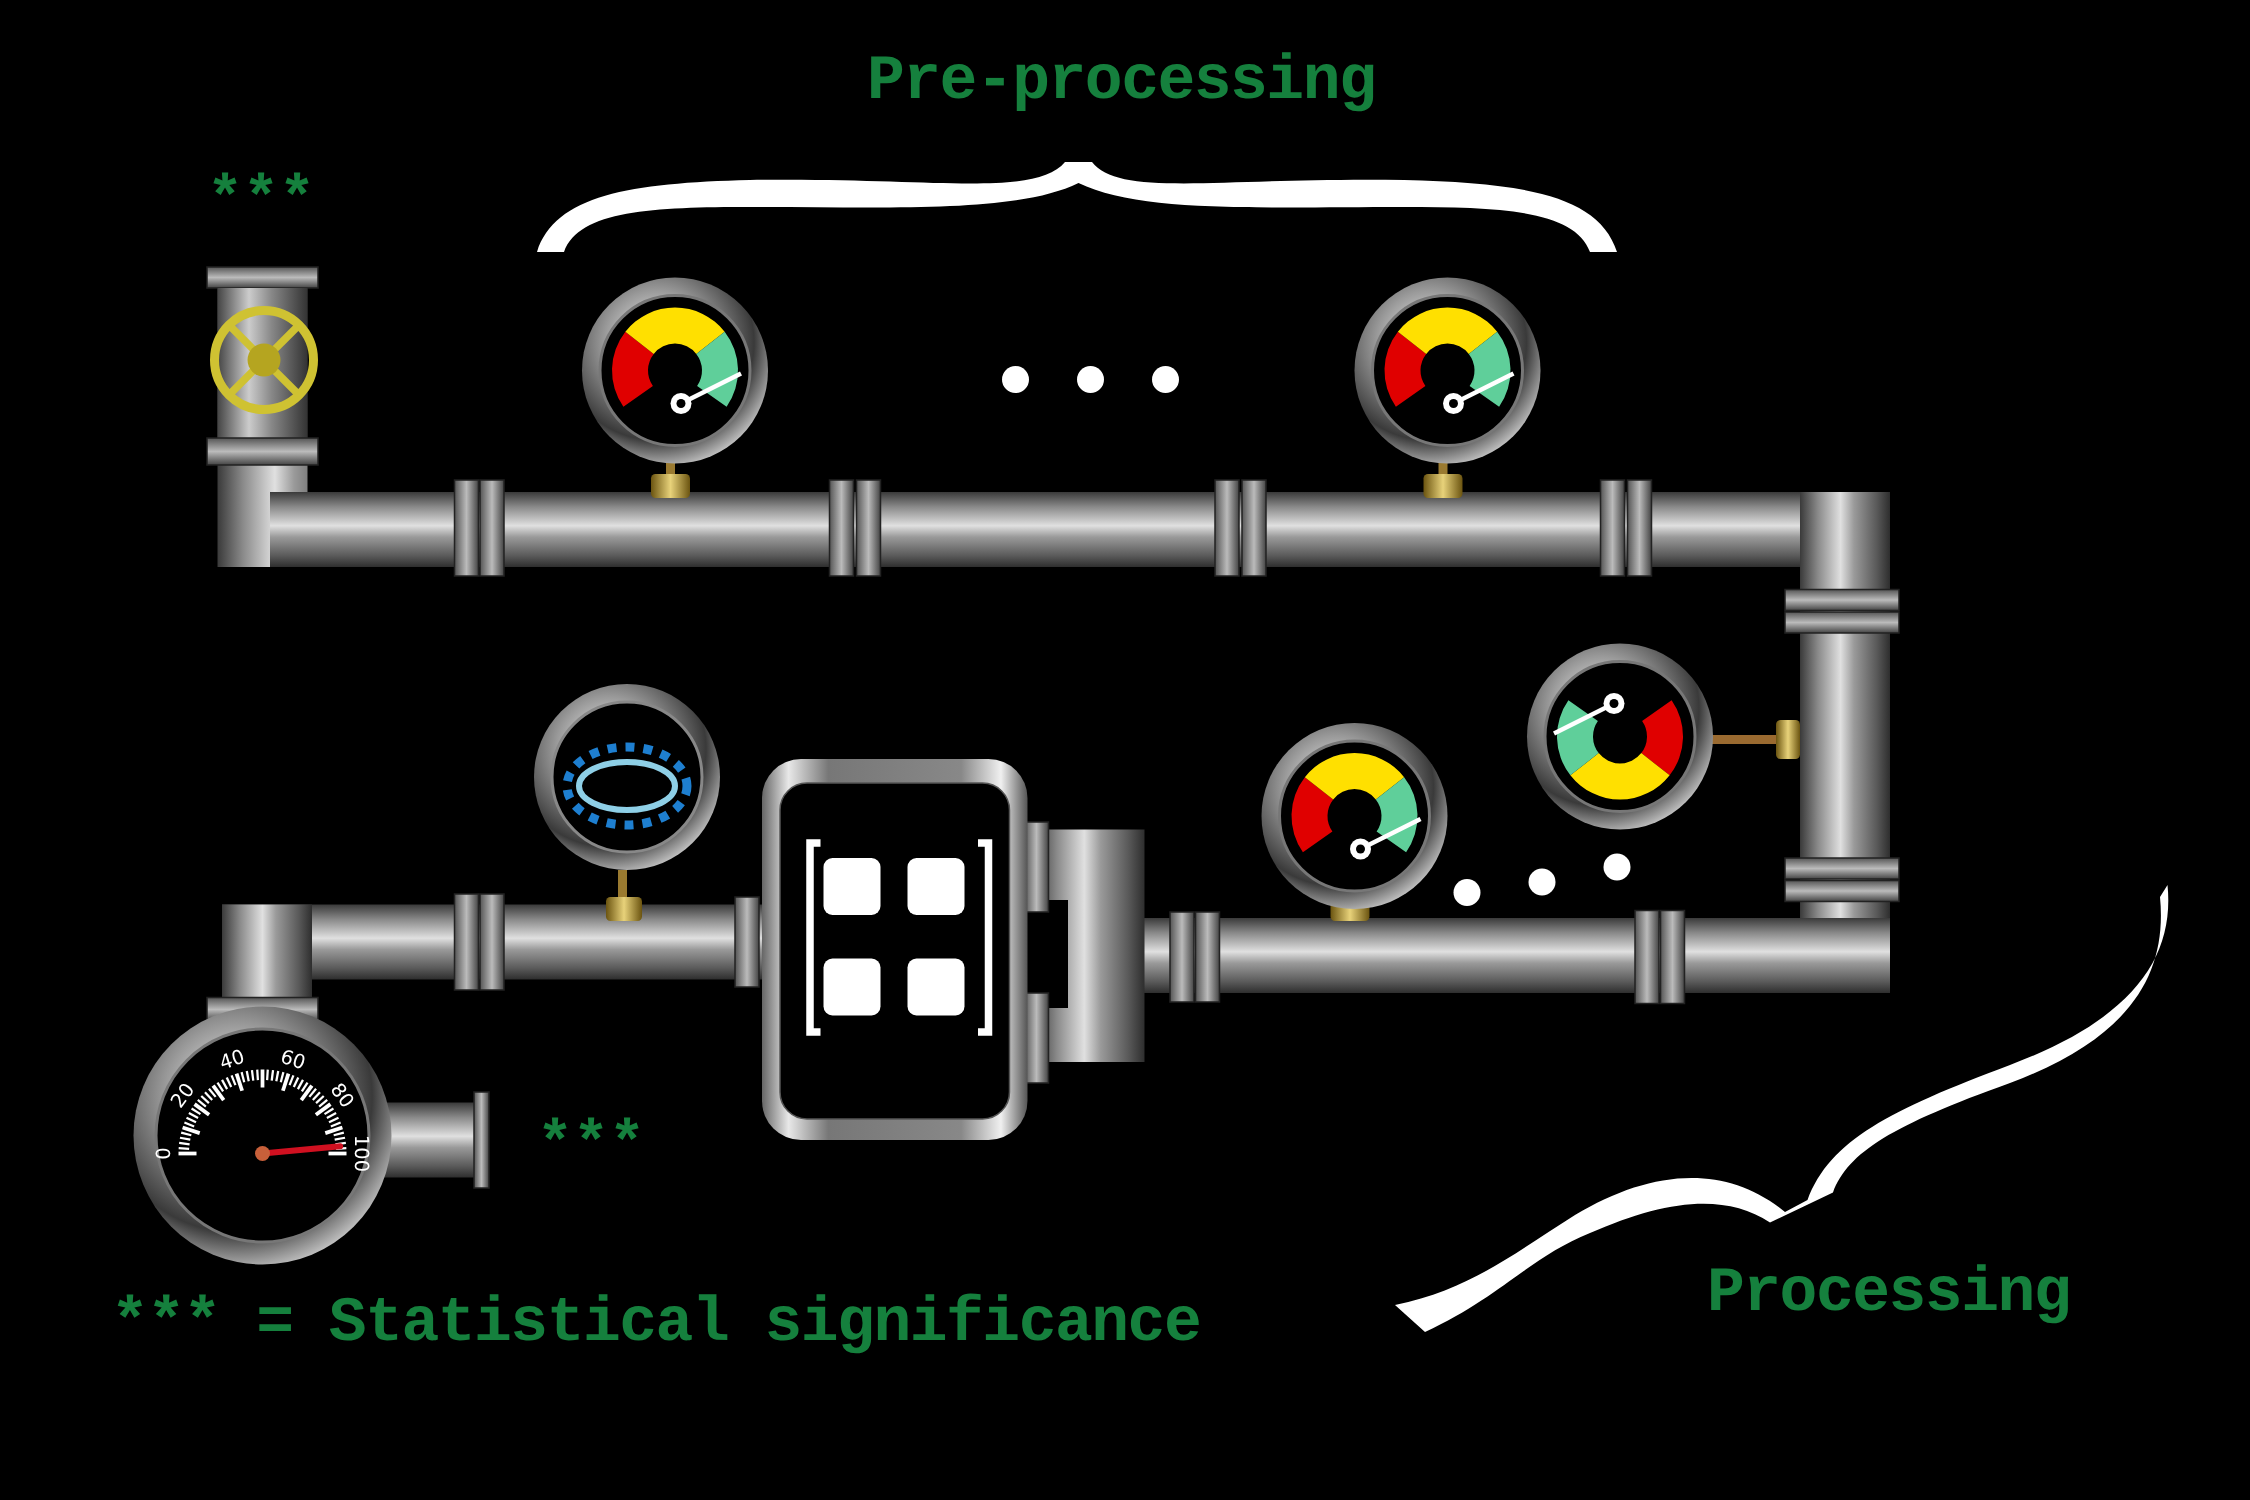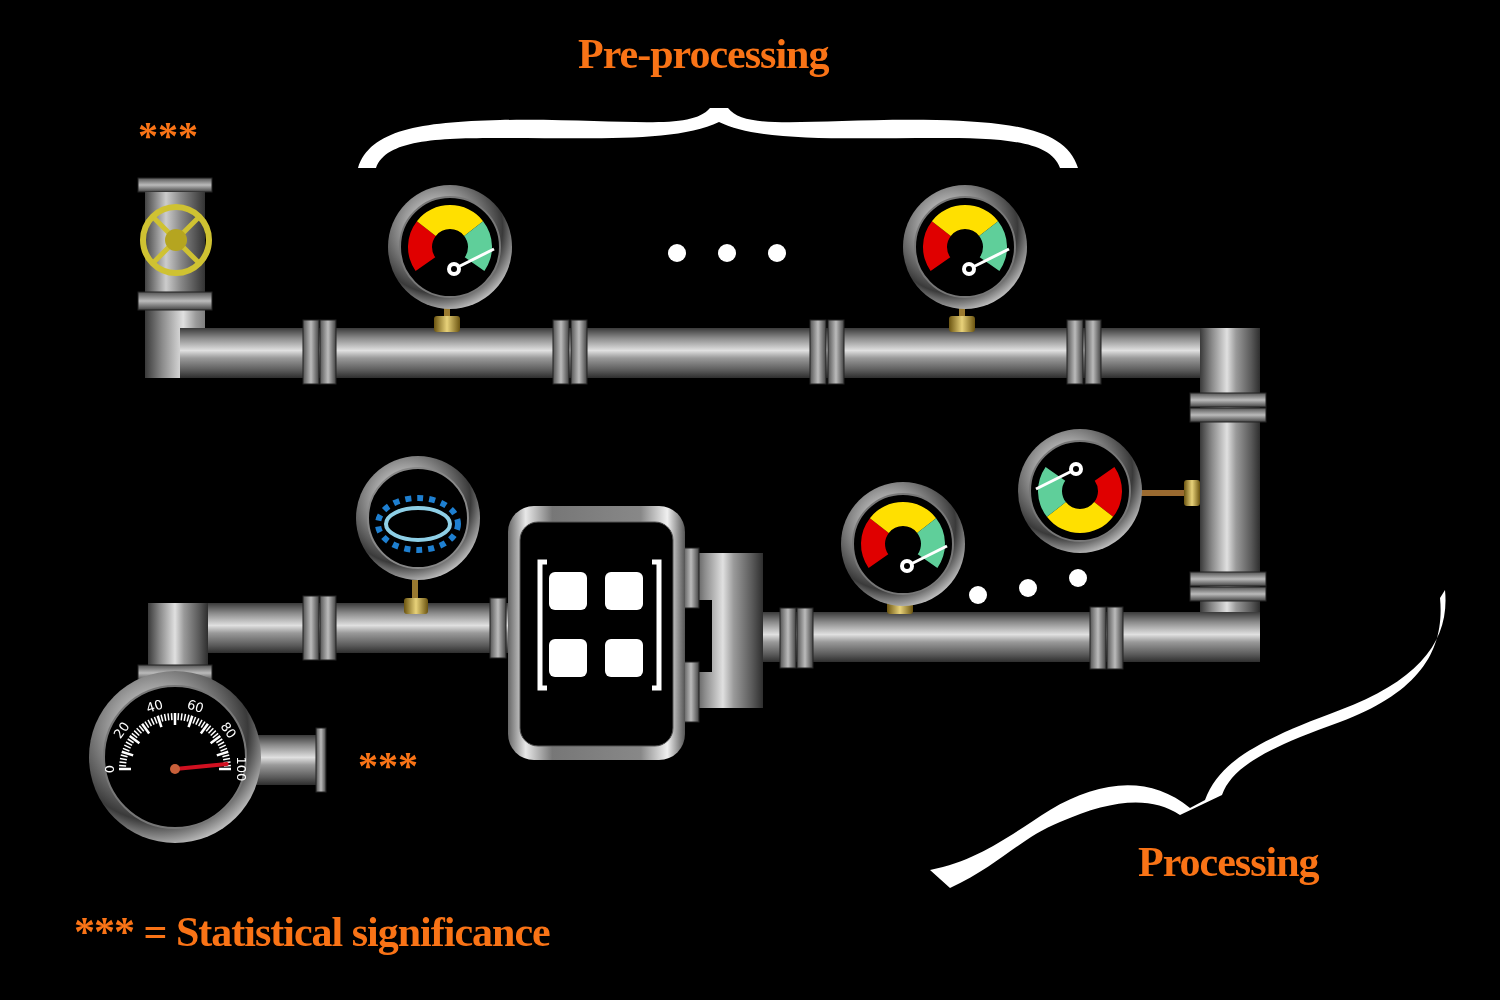--- a/index.html
+++ b/index.html
@@ -1,21 +1,21 @@
 <!DOCTYPE html>
 <html><head>
 <meta charset="utf-8">
 <style>
   html, body { margin:0; padding:0; background:#000; }
   body { width:1500px; height:1000px; position:relative; overflow:hidden; font-family:"DejaVu Sans", sans-serif; }
   svg#scene { position:absolute; left:0; top:0; }
-  .label { position:absolute; color:#f97316; font-family:Liberation Serif, serif; font-weight:bold; white-space:nowrap; }
+  .label { position:absolute; color:#15803d; font-family:Liberation Mono, monospace; font-weight:bold; white-space:nowrap; }
   #title-pre { left:578px; top:30px; font-size:42px; letter-spacing:-1px; }
   #title-proc { left:1138px; top:838px; font-size:42px; letter-spacing:-1px; }
-  #legend { left:74px; top:908px; font-size:42px; letter-spacing:-1px; }
+  #legend { left:74px; top:858px; font-size:42px; letter-spacing:-1px; }
   #stars-top { left:138px; top:112px; font-size:40px; }
   #stars-out { left:358px; top:742px; font-size:40px; }
 </style>
 </head>
 <body>
 
 <svg id="scene" width="1500" height="1000" viewBox="0 0 1500 1000">
   <defs>
     <linearGradient id="pipeH" x1="0" y1="0" x2="0" y2="1">
       <stop offset="0" stop-color="#3a3a3a"></stop>

